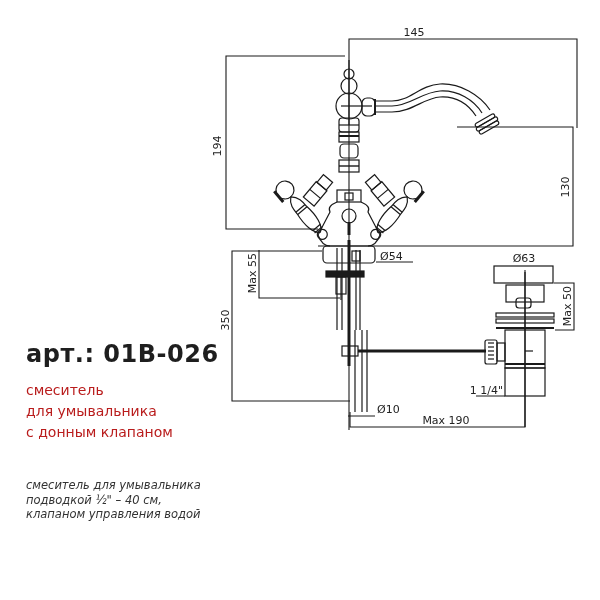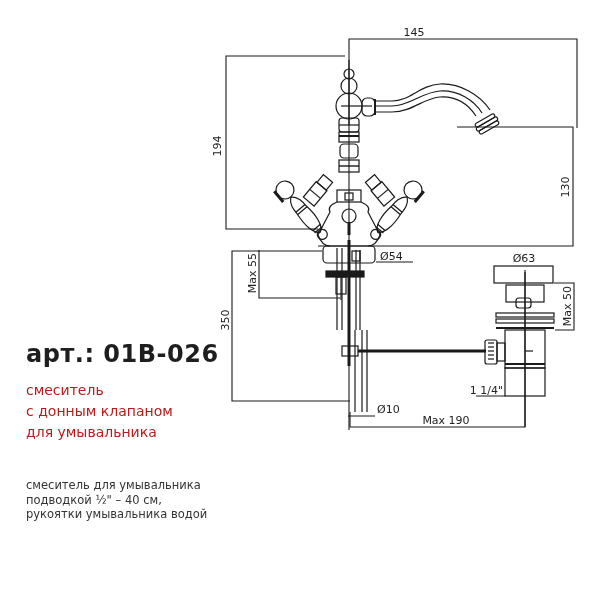--- a/index.html
+++ b/index.html
@@ -1,21 +1,21 @@
 <!DOCTYPE html>
 <html><head>
 <meta charset="utf-8">
 <style>
   html, body { margin:0; padding:0; background:#ffffff; }
   body { width:600px; height:600px; position:relative; overflow:hidden; font-family:"DejaVu Sans", sans-serif; color:#222; }
   .art { position:absolute; left:26px; top:340px; font-size:24px; letter-spacing:0.5px; color:#1e1e1e; font-family:"DejaVu Sans", sans-serif; white-space:nowrap;font-weight:bold; }
   .subtitle { position:absolute; left:26px; top:380px; font-size:14px; line-height:21px; color:#b91c1c; font-family:"DejaVu Sans", sans-serif; }
   .subtitle div { white-space:nowrap; }
   .desc { position:absolute; left:26px; top:478px; font-size:11.5px; line-height:14.5px; color:#333; font-family:"DejaVu Sans", sans-serif; }
-  .desc div { white-space:nowrap; }
+  .desc div { white-space:nowrap;font-style:italic; }
   .drawing { position:absolute; left:0; top:0; width:600px; height:600px; }
   .dim { font-family:"DejaVu Sans", sans-serif; font-size:11px; fill:#222; }
 </style>
 </head>
 <body>
 
 <svg class="drawing" viewBox="0 0 600 600" xmlns="http://www.w3.org/2000/svg">
   <g fill="none" stroke="#1a1a1a" stroke-width="1.2">
 
     <polyline points="349,125 349,39 577,39 577,128" stroke-width="1.1"></polyline>
@@ -168,21 +168,21 @@
   <text class="dim" x="0" y="0" text-anchor="middle" transform="translate(571,306) rotate(-90)">Max 50</text>
   <text class="dim" x="503" y="394" text-anchor="end">1 1/4"</text>
   <text class="dim" x="377" y="413">Ø10</text>
   <text class="dim" x="446" y="424" text-anchor="middle">Max 190</text>
 </svg>
 
 <div class="art">арт.: 01B-026</div>
 
 <div class="subtitle">
   <div>смеситель</div>
+  <div>для умывальника</div>
   <div>с донным клапаном</div>
-  <div>для умывальника</div>
 </div>
 
 <div class="desc">
   <div>смеситель для умывальника</div>
   <div>подводкой ½" – 40 см,</div>
-  <div>рукоятки умывальника водой</div>
+  <div>клапаном управления водой</div>
 </div>
 
 </body></html>

